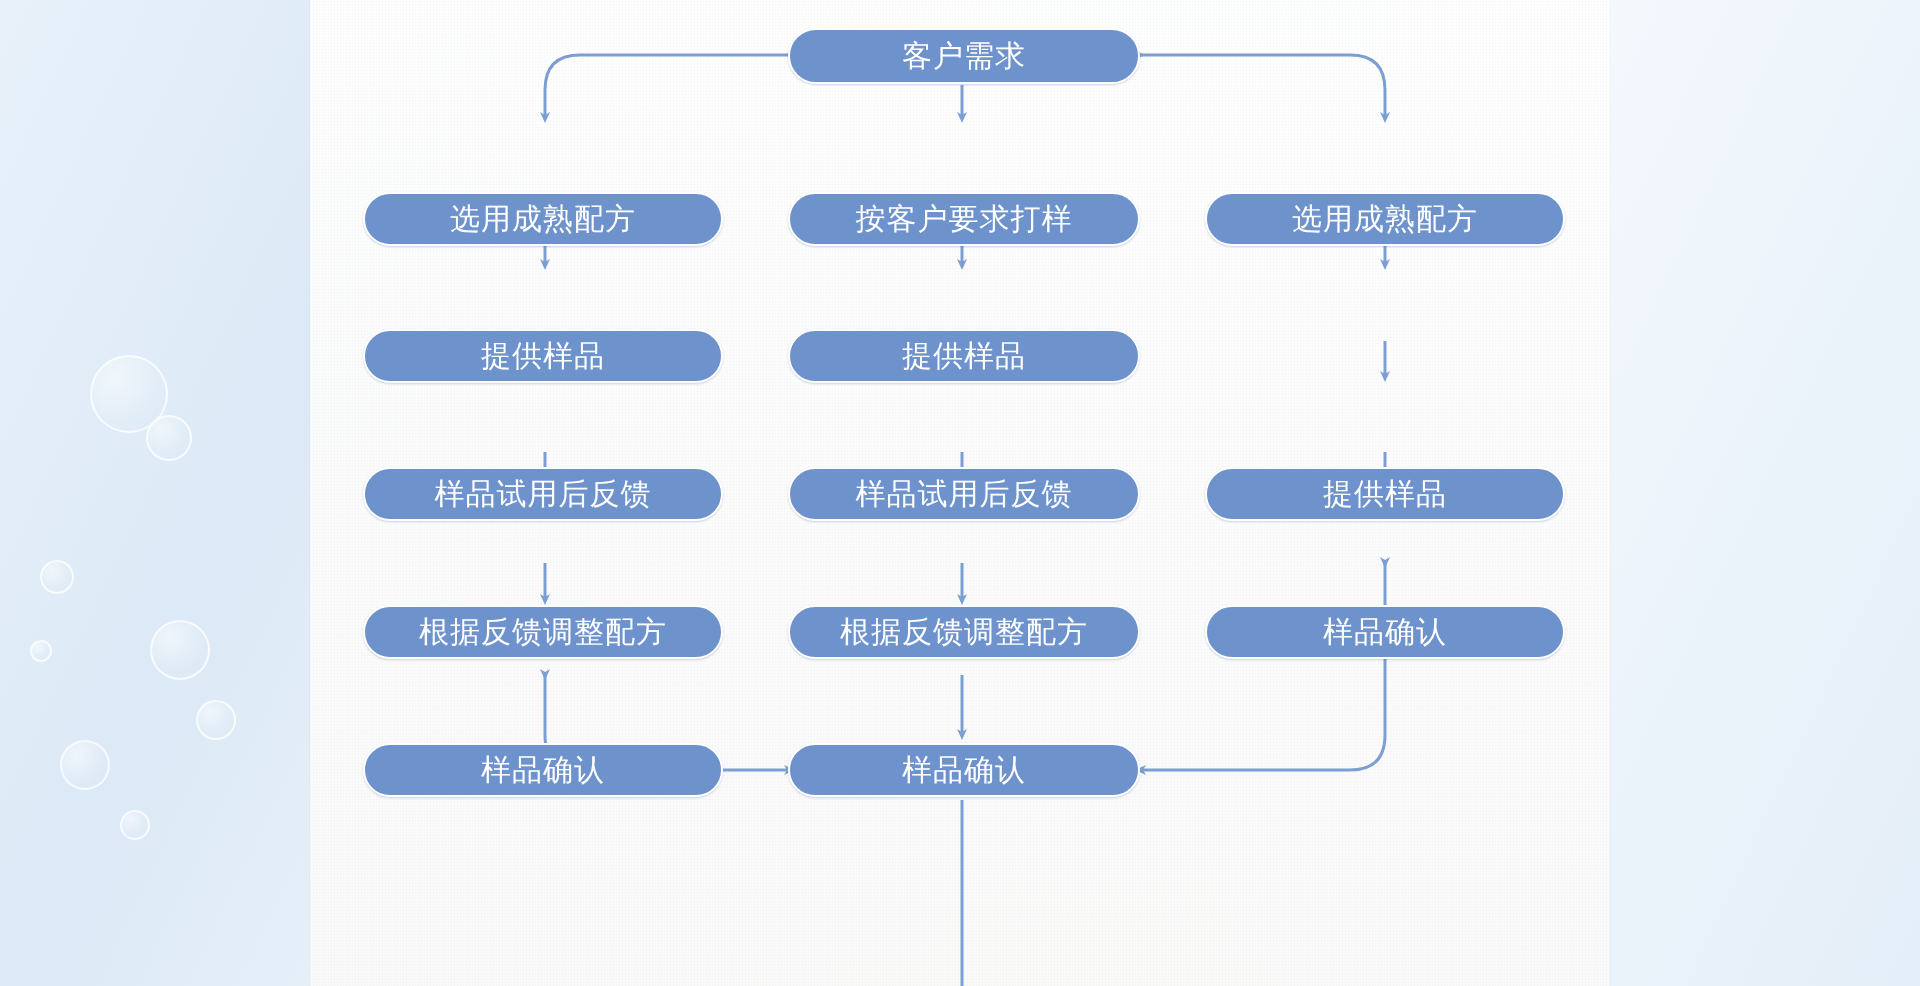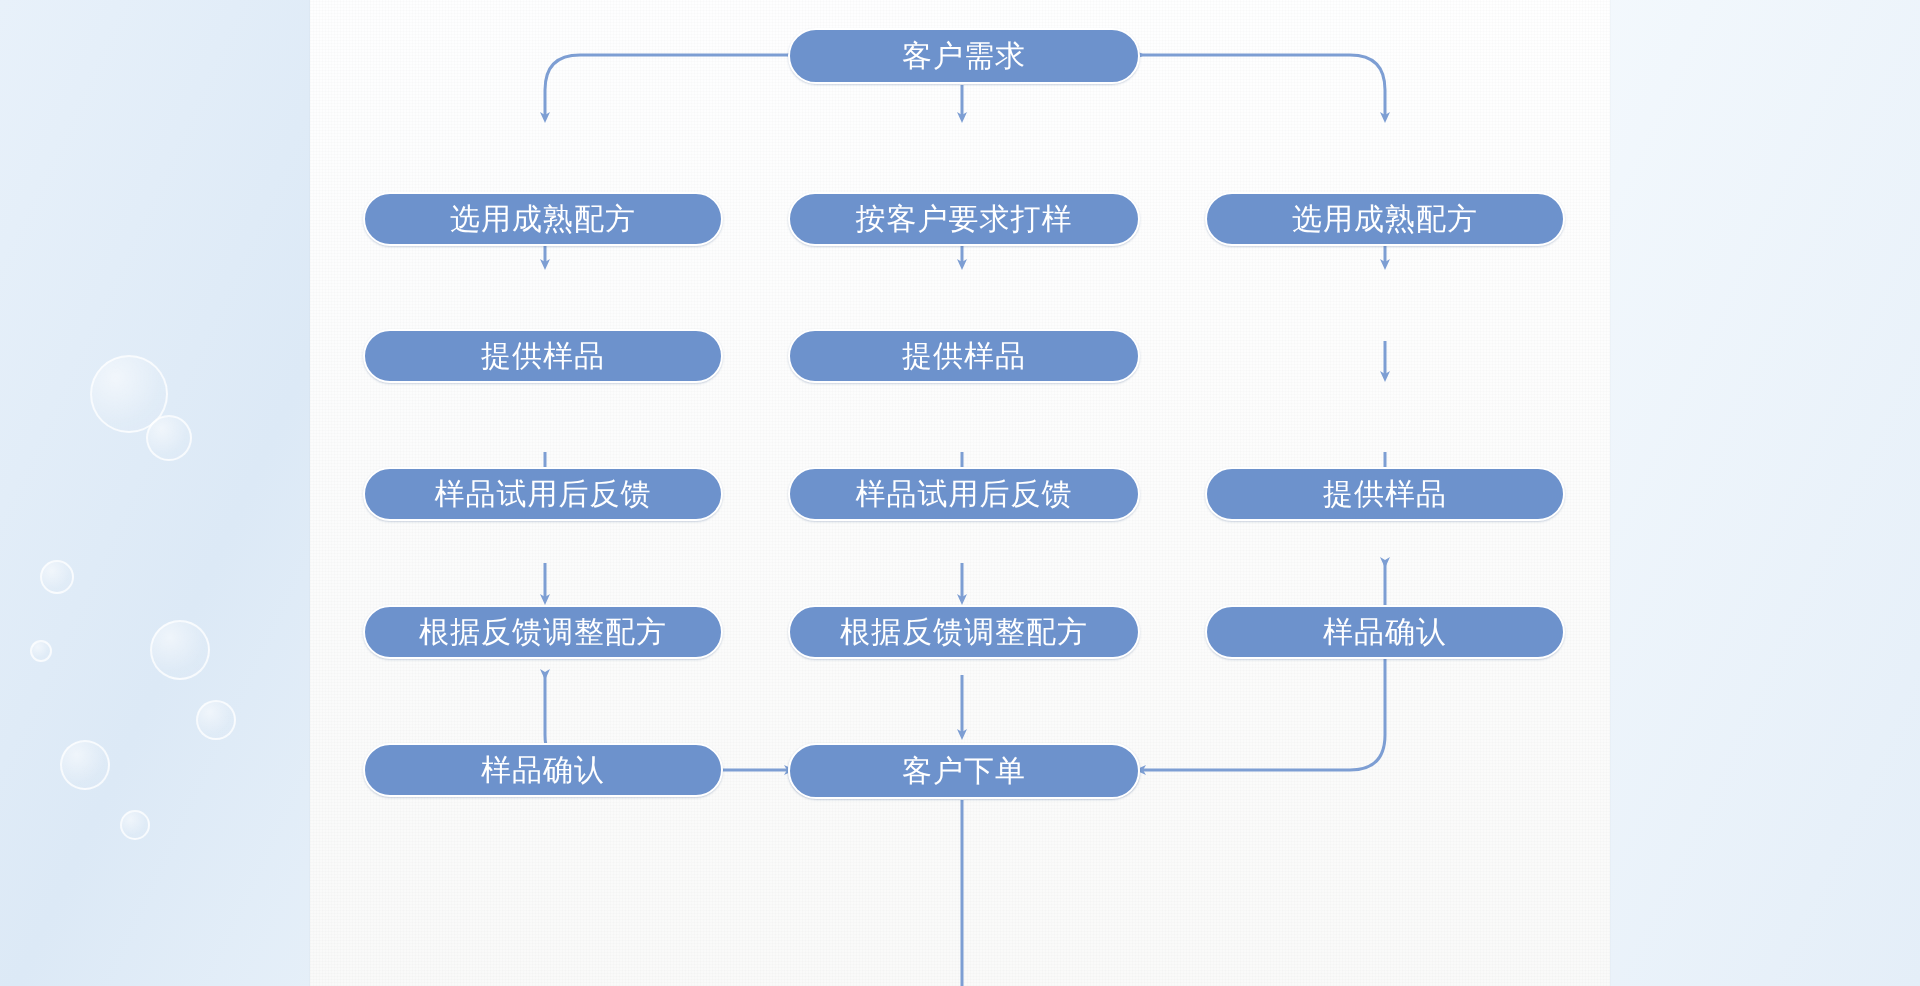--- a/index.html
+++ b/index.html
@@ -177,18 +177,15 @@
     <div class="node" style="left:1205px; top:192px; width:360px; height:54px;">
       <span>选用成熟配方</span>
     </div>
     <div class="node" style="left:1205px; top:467px; width:360px; height:54px;">
       <span>提供样品</span>
     </div>
     <div class="node" style="left:1205px; top:605px; width:360px; height:54px;">
       <span>样品确认</span>
     </div>
 
-    <div class="node" style="left:788px; top:743px; width:352px; height:56px;">
-      <span>客户下单</span>
-    </div>
 
   </div>
 </div>
 
 </body></html>

